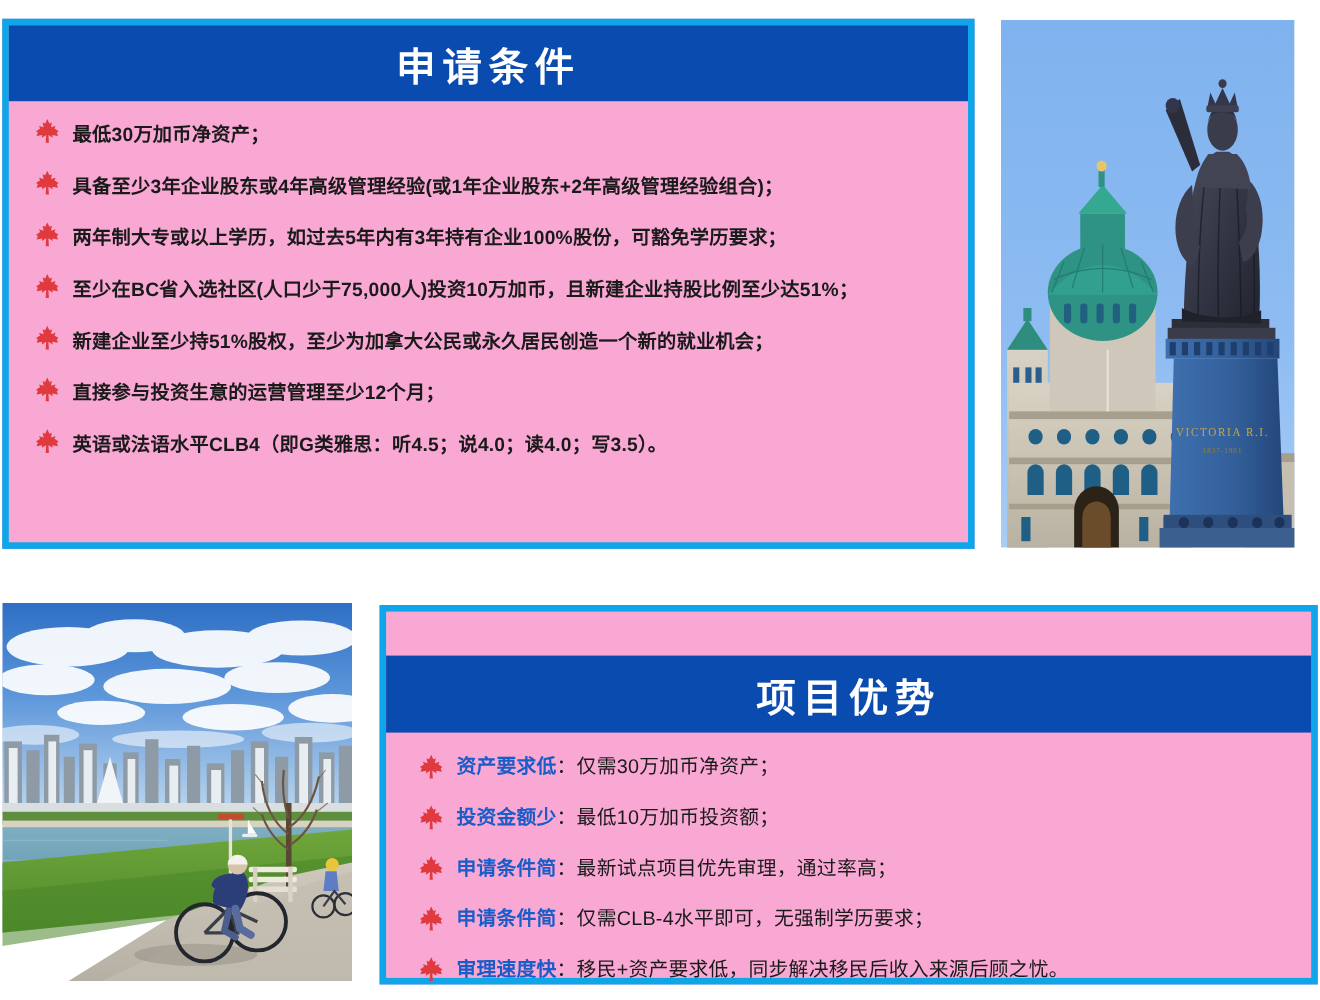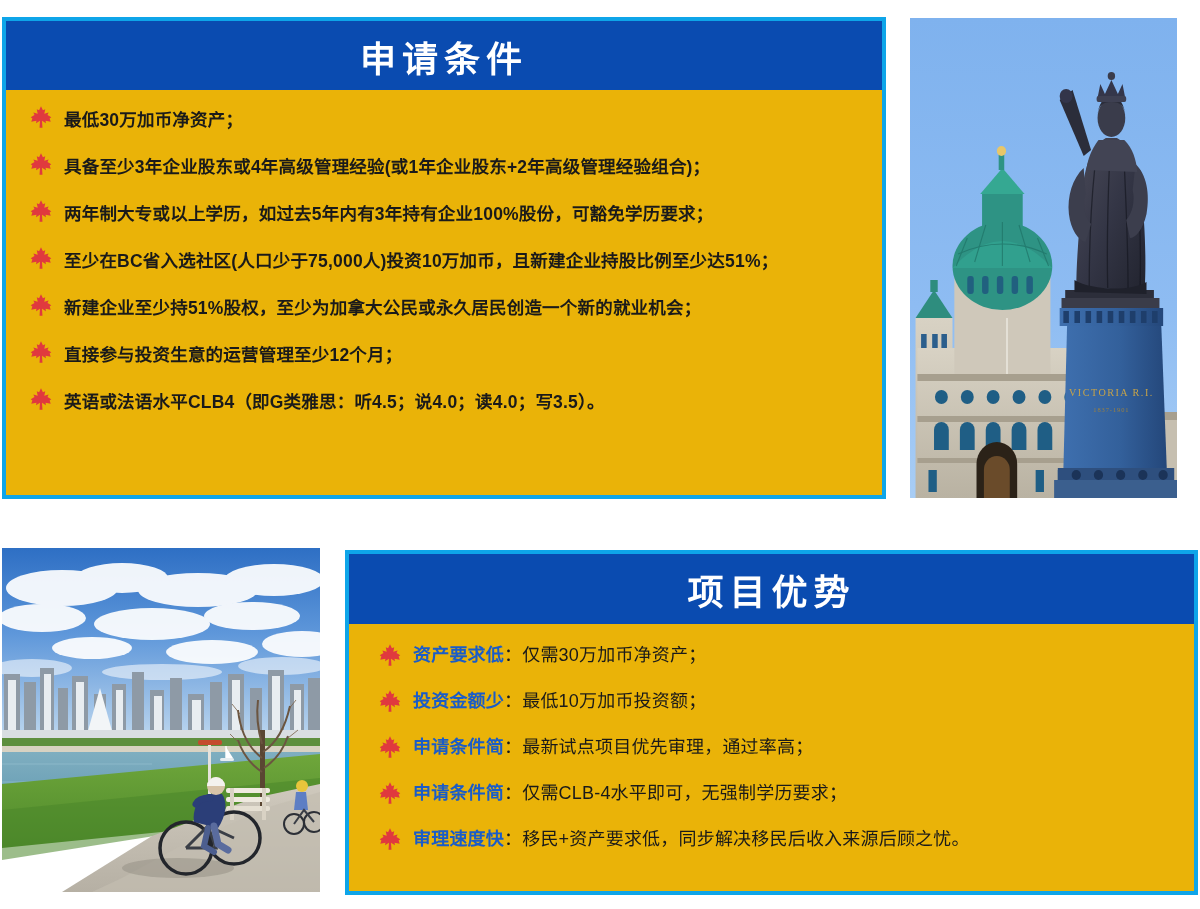--- a/index.html
+++ b/index.html
@@ -19,22 +19,22 @@
   #top-section {
     position: absolute;
     left: 0; top: 0;
     width: 1200px;
     height: 510px;
   }
 
   .panel {
     position: absolute;
     box-sizing: border-box;
-    border: 4px solid #0ea5e9;
-    background: #eab308;
+    border: 6px solid #0ea5e9;
+    background: #f9a8d4;
   }
 
   #conditions-panel {
     left: 2px;
     top: 17px;
     width: 884px;
     height: 482px;
   }
 
   .panel-header {
@@ -48,20 +48,21 @@
   }
 
   #conditions-header {
     height: 69px;
     font-size: 36px;
   }
 
   #advantages-header {
     height: 70px;
     font-size: 36px;
+    margin-top: 40px;
   }
 
   .panel-body {
     padding: 14px 20px 10px 24px;
   }
 
   
   .bullet-row {
     display: flex;
     align-items: flex-start;

